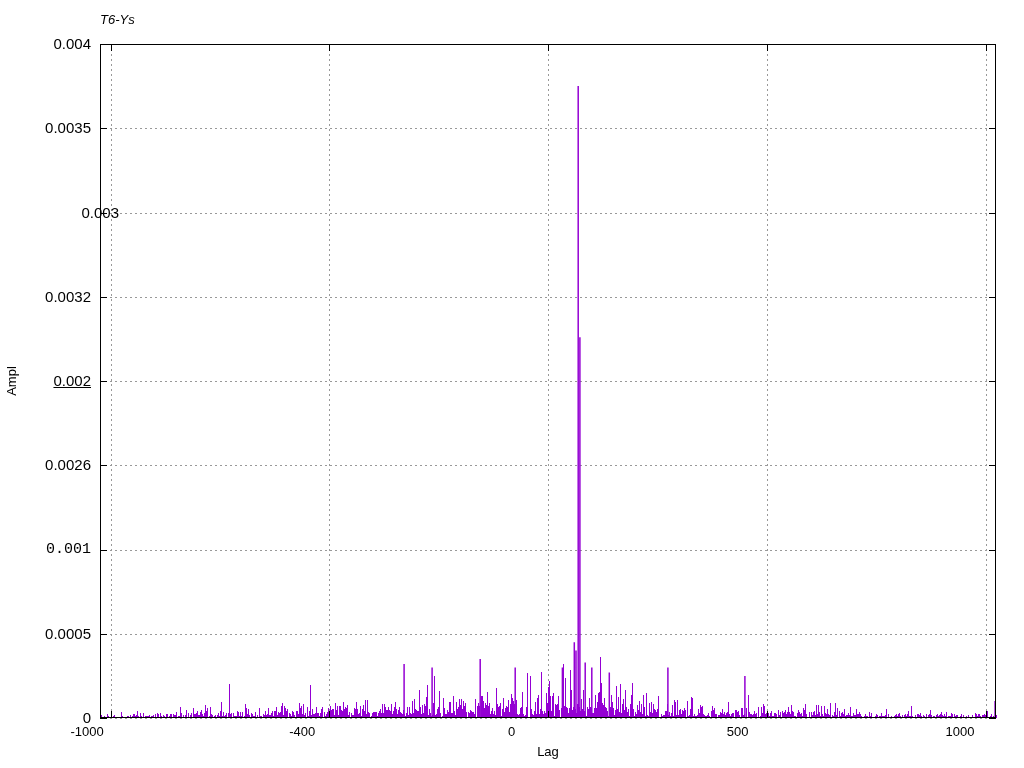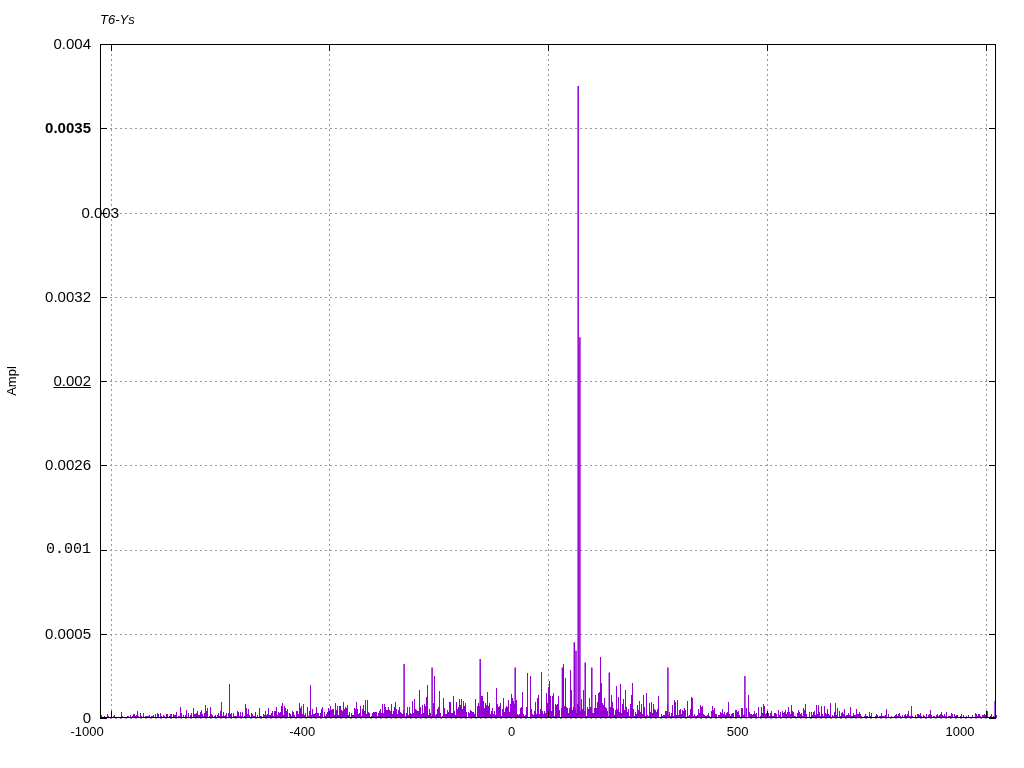--- a/index.html
+++ b/index.html
@@ -52,29 +52,30 @@
 <div class="chart">
   <svg id="plot-svg" width="1024" height="768">
       <path d="M111.5 44L111.5 718M329.5 44L329.5 718M548.5 44L548.5 718M767.5 44L767.5 718M986.5 44L986.5 718M100 718.5L996 718.5M100 634.5L996 634.5M100 550.5L996 550.5M100 465.5L996 465.5M100 381.5L996 381.5M100 297.5L996 297.5M100 213.5L996 213.5M100 128.5L996 128.5M100 44.5L996 44.5" stroke="#999999" stroke-width="1" stroke-dasharray="2,3" fill="none" shape-rendering="crispEdges"></path>
       <path d="M101.5 718L101.5 715.2M101.5 718L101.5 716.3M102.5 718L102.5 717.1M102.5 718L102.5 717.2M103.5 718L103.5 716.8M103.5 718L103.5 716.7M104.5 718L104.5 716.7M104.5 718L104.5 716.7M104.5 718L104.5 716.2M105.5 718L105.5 717.0M106.5 718L106.5 717.2M107.5 718L107.5 715.3M107.5 718L107.5 716.6M107.5 718L107.5 713.5M108.5 718L108.5 716.3M110.5 718L110.5 717.0M111.5 718L111.5 717.1M111.5 718L111.5 715.7M111.5 718L111.5 715.8M113.5 718L113.5 716.1M114.5 718L114.5 715.6M114.5 718L114.5 715.2M115.5 718L115.5 716.5M116.5 718L116.5 717.0M116.5 718L116.5 717.1M118.5 718L118.5 717.3M119.5 718L119.5 716.5M119.5 718L119.5 717.4M120.5 718L120.5 716.5M120.5 718L120.5 716.9M121.5 718L121.5 716.9M121.5 718L121.5 714.5M121.5 718L121.5 712.3M122.5 718L122.5 715.9M125.5 718L125.5 717.3M127.5 718L127.5 715.6M127.5 718L127.5 716.6M128.5 718L128.5 716.6M128.5 718L128.5 716.3M128.5 718L128.5 716.4M130.5 718L130.5 714.6M131.5 718L131.5 717.4M132.5 718L132.5 716.6M132.5 718L132.5 716.2M132.5 718L132.5 716.3M133.5 718L133.5 715.4M133.5 718L133.5 714.3M134.5 718L134.5 714.1M135.5 718L135.5 716.0M135.5 718L135.5 717.3M135.5 718L135.5 717.0M136.5 718L136.5 715.1M136.5 718L136.5 714.5M137.5 718L137.5 711.3M137.5 718L137.5 716.0M138.5 718L138.5 716.3M138.5 718L138.5 716.7M139.5 718L139.5 717.2M139.5 718L139.5 717.1M140.5 718L140.5 716.0M140.5 718L140.5 713.4M141.5 718L141.5 717.2M141.5 718L141.5 716.1M142.5 718L142.5 716.6M143.5 718L143.5 714.6M143.5 718L143.5 713.0M145.5 718L145.5 716.7M145.5 718L145.5 715.8M146.5 718L146.5 716.4M146.5 718L146.5 715.6M146.5 718L146.5 717.1M147.5 718L147.5 715.5M147.5 718L147.5 716.7M148.5 718L148.5 716.9M148.5 718L148.5 715.7M149.5 718L149.5 715.3M150.5 718L150.5 716.9M151.5 718L151.5 715.6M151.5 718L151.5 716.1M152.5 718L152.5 716.2M153.5 718L153.5 715.5M153.5 718L153.5 716.7M153.5 718L153.5 714.9M154.5 718L154.5 717.4M154.5 718L154.5 716.9M155.5 718L155.5 716.8M155.5 718L155.5 713.5M156.5 718L156.5 716.7M157.5 718L157.5 715.4M157.5 718L157.5 713.2M158.5 718L158.5 716.9M158.5 718L158.5 713.9M159.5 718L159.5 717.0M159.5 718L159.5 717.0M160.5 718L160.5 713.0M160.5 718L160.5 714.4M160.5 718L160.5 717.0M161.5 718L161.5 716.4M162.5 718L162.5 717.2M163.5 718L163.5 715.4M163.5 718L163.5 715.7M163.5 718L163.5 716.5M164.5 718L164.5 716.0M165.5 718L165.5 717.2M166.5 718L166.5 714.3M167.5 718L167.5 714.7M167.5 718L167.5 717.2M167.5 718L167.5 713.7M169.5 718L169.5 715.7M170.5 718L170.5 717.0M170.5 718L170.5 713.9M170.5 718L170.5 717.2M171.5 718L171.5 713.9M171.5 718L171.5 713.7M172.5 718L172.5 717.4M173.5 718L173.5 714.6M173.5 718L173.5 714.3M174.5 718L174.5 715.2M174.5 718L174.5 715.7M174.5 718L174.5 716.4M175.5 718L175.5 715.4M176.5 718L176.5 713.2M176.5 718L176.5 712.0M177.5 718L177.5 717.1M178.5 718L178.5 716.4M179.5 718L179.5 715.5M179.5 718L179.5 716.6M180.5 718L180.5 707.4M180.5 718L180.5 716.9M181.5 718L181.5 716.1M181.5 718L181.5 712.9M182.5 718L182.5 716.6M183.5 718L183.5 716.9M183.5 718L183.5 715.2M184.5 718L184.5 717.2M185.5 718L185.5 717.0M185.5 718L185.5 715.3M186.5 718L186.5 710.4M186.5 718L186.5 716.6M187.5 718L187.5 717.3M187.5 718L187.5 717.0M188.5 718L188.5 713.6M188.5 718L188.5 716.3M188.5 718L188.5 712.9M189.5 718L189.5 717.4M189.5 718L189.5 716.7M190.5 718L190.5 714.9M190.5 718L190.5 717.2M191.5 718L191.5 716.1M191.5 718L191.5 716.0M191.5 718L191.5 713.4M192.5 718L192.5 716.8M192.5 718L192.5 716.9M193.5 718L193.5 714.0M193.5 718L193.5 708.0M194.5 718L194.5 715.3M194.5 718L194.5 714.4M195.5 718L195.5 713.5M195.5 718L195.5 717.3M195.5 718L195.5 716.9M196.5 718L196.5 713.1M196.5 718L196.5 716.3M197.5 718L197.5 716.9M197.5 718L197.5 710.6M198.5 718L198.5 715.6M198.5 718L198.5 714.8M199.5 718L199.5 715.6M199.5 718L199.5 715.2M200.5 718L200.5 712.1M200.5 718L200.5 716.7M201.5 718L201.5 716.8M201.5 718L201.5 710.4M202.5 718L202.5 717.3M202.5 718L202.5 714.4M202.5 718L202.5 715.2M203.5 718L203.5 716.6M203.5 718L203.5 716.2M204.5 718L204.5 713.3M205.5 718L205.5 712.1M205.5 718L205.5 704.9M206.5 718L206.5 715.5M206.5 718L206.5 710.8M207.5 718L207.5 716.5M207.5 718L207.5 707.9M208.5 718L208.5 716.9M209.5 718L209.5 716.2M209.5 718L209.5 715.8M210.5 718L210.5 716.5M210.5 718L210.5 707.4M211.5 718L211.5 716.5M211.5 718L211.5 713.7M212.5 718L212.5 714.6M212.5 718L212.5 717.1M212.5 718L212.5 716.7M214.5 718L214.5 715.7M215.5 718L215.5 715.3M215.5 718L215.5 716.4M216.5 718L216.5 717.0M216.5 718L216.5 717.1M216.5 718L216.5 717.1M217.5 718L217.5 715.2M218.5 718L218.5 713.1M218.5 718L218.5 715.0M219.5 718L219.5 716.0M219.5 718L219.5 716.3M220.5 718L220.5 715.3M220.5 718L220.5 711.4M221.5 718L221.5 716.9M221.5 718L221.5 701.6M222.5 718L222.5 716.3M222.5 718L222.5 716.1M223.5 718L223.5 715.9M223.5 718L223.5 712.3M224.5 718L224.5 716.2M224.5 718L224.5 717.2M225.5 718L225.5 715.4M225.5 718L225.5 716.0M226.5 718L226.5 712.8M226.5 718L226.5 717.3M226.5 718L226.5 715.1M227.5 718L227.5 716.7M228.5 718L228.5 715.7M228.5 718L228.5 713.1M229.5 718L229.5 717.1M229.5 718L229.5 684.0M230.5 718L230.5 714.3M230.5 718L230.5 714.9M231.5 718L231.5 713.3M231.5 718L231.5 716.4M233.5 718L233.5 716.0M233.5 718L233.5 717.2M233.5 718L233.5 713.0M234.5 718L234.5 716.2M235.5 718L235.5 716.2M236.5 718L236.5 716.0M236.5 718L236.5 716.6M237.5 718L237.5 712.1M237.5 718L237.5 710.8M237.5 718L237.5 713.4M238.5 718L238.5 711.6M238.5 718L238.5 715.9M239.5 718L239.5 716.5M239.5 718L239.5 715.6M240.5 718L240.5 717.3M240.5 718L240.5 712.2M241.5 718L241.5 716.3M241.5 718L241.5 716.3M242.5 718L242.5 712.3M242.5 718L242.5 716.9M243.5 718L243.5 716.7M244.5 718L244.5 716.8M244.5 718L244.5 716.3M245.5 718L245.5 703.6M245.5 718L245.5 716.4M246.5 718L246.5 707.5M247.5 718L247.5 713.8M247.5 718L247.5 714.3M247.5 718L247.5 716.3M248.5 718L248.5 717.0M248.5 718L248.5 709.1M249.5 718L249.5 714.7M250.5 718L250.5 717.3M251.5 718L251.5 714.1M251.5 718L251.5 712.7M251.5 718L251.5 715.2M252.5 718L252.5 717.1M252.5 718L252.5 713.5M253.5 718L253.5 715.8M253.5 718L253.5 715.9M254.5 718L254.5 715.8M254.5 718L254.5 716.5M254.5 718L254.5 717.4M255.5 718L255.5 715.3M255.5 718L255.5 711.5M256.5 718L256.5 716.6M257.5 718L257.5 714.9M258.5 718L258.5 716.5M258.5 718L258.5 717.1M259.5 718L259.5 708.3M259.5 718L259.5 708.8M260.5 718L260.5 716.7M260.5 718L260.5 716.1M261.5 718L261.5 715.8M261.5 718L261.5 717.1M261.5 718L261.5 717.3M262.5 718L262.5 716.5M262.5 718L262.5 716.7M263.5 718L263.5 713.8M263.5 718L263.5 717.0M264.5 718L264.5 714.9M264.5 718L264.5 716.5M265.5 718L265.5 714.7M265.5 718L265.5 715.9M265.5 718L265.5 711.0M266.5 718L266.5 715.2M267.5 718L267.5 714.1M268.5 718L268.5 709.5M268.5 718L268.5 707.5M268.5 718L268.5 716.4M269.5 718L269.5 715.0M270.5 718L270.5 716.6M270.5 718L270.5 714.5M271.5 718L271.5 712.7M271.5 718L271.5 714.2M272.5 718L272.5 711.2M272.5 718L272.5 716.5M272.5 718L272.5 716.5M273.5 718L273.5 715.9M274.5 718L274.5 713.6M274.5 718L274.5 711.1M275.5 718L275.5 711.3M275.5 718L275.5 714.2M276.5 718L276.5 706.5M277.5 718L277.5 714.6M277.5 718L277.5 716.2M278.5 718L278.5 713.0M278.5 718L278.5 712.1M279.5 718L279.5 716.7M279.5 718L279.5 716.8M279.5 718L279.5 712.6M280.5 718L280.5 712.3M280.5 718L280.5 716.0M281.5 718L281.5 706.1M281.5 718L281.5 714.2M282.5 718L282.5 707.8M282.5 718L282.5 702.7M283.5 718L283.5 714.7M284.5 718L284.5 715.7M284.5 718L284.5 706.2M285.5 718L285.5 710.4M285.5 718L285.5 708.2M286.5 718L286.5 711.3M286.5 718L286.5 712.9M287.5 718L287.5 708.9M287.5 718L287.5 713.9M288.5 718L288.5 717.1M289.5 718L289.5 713.3M289.5 718L289.5 717.0M290.5 718L290.5 714.4M291.5 718L291.5 716.1M291.5 718L291.5 717.2M292.5 718L292.5 710.9M293.5 718L293.5 716.8M293.5 718L293.5 711.8M294.5 718L294.5 714.7M295.5 718L295.5 717.2M295.5 718L295.5 717.1M296.5 718L296.5 711.4M296.5 718L296.5 714.2M296.5 718L296.5 717.4M297.5 718L297.5 710.7M298.5 718L298.5 713.6M298.5 718L298.5 716.1M299.5 718L299.5 716.0M299.5 718L299.5 703.4M300.5 718L300.5 707.7M300.5 718L300.5 713.5M300.5 718L300.5 716.4M301.5 718L301.5 706.1M301.5 718L301.5 708.1M302.5 718L302.5 717.2M302.5 718L302.5 714.2M303.5 718L303.5 703.8M303.5 718L303.5 715.6M304.5 718L304.5 715.4M305.5 718L305.5 713.2M305.5 718L305.5 716.0M307.5 718L307.5 714.6M307.5 718L307.5 717.1M307.5 718L307.5 707.2M308.5 718L308.5 716.5M308.5 718L308.5 716.4M309.5 718L309.5 710.6M309.5 718L309.5 712.1M310.5 718L310.5 714.3M310.5 718L310.5 685.2M310.5 718L310.5 711.3M311.5 718L311.5 715.0M312.5 718L312.5 709.4M313.5 718L313.5 713.8M314.5 718L314.5 716.7M314.5 718L314.5 714.2M314.5 718L314.5 716.7M315.5 718L315.5 713.1M316.5 718L316.5 706.8M317.5 718L317.5 714.2M317.5 718L317.5 713.1M317.5 718L317.5 713.1M318.5 718L318.5 713.4M319.5 718L319.5 716.2M319.5 718L319.5 715.5M320.5 718L320.5 712.7M320.5 718L320.5 716.6M321.5 718L321.5 717.3M321.5 718L321.5 711.4M321.5 718L321.5 709.2M322.5 718L322.5 707.0M322.5 718L322.5 712.8M323.5 718L323.5 717.3M324.5 718L324.5 715.6M324.5 718L324.5 715.2M324.5 718L324.5 712.2M325.5 718L325.5 716.1M325.5 718L325.5 715.7M326.5 718L326.5 715.6M326.5 718L326.5 713.8M327.5 718L327.5 715.7M327.5 718L327.5 711.8M328.5 718L328.5 707.5M328.5 718L328.5 713.2M329.5 718L329.5 716.3M329.5 718L329.5 714.5M330.5 718L330.5 713.6M330.5 718L330.5 705.5M331.5 718L331.5 710.1M331.5 718L331.5 715.5M331.5 718L331.5 715.2M332.5 718L332.5 709.2M332.5 718L332.5 717.3M333.5 718L333.5 708.8M333.5 718L333.5 716.9M334.5 718L334.5 717.1M334.5 718L334.5 714.9M335.5 718L335.5 714.1M335.5 718L335.5 717.1M335.5 718L335.5 702.9M336.5 718L336.5 715.0M336.5 718L336.5 710.1M337.5 718L337.5 706.0M338.5 718L338.5 714.6M338.5 718L338.5 714.5M339.5 718L339.5 705.6M339.5 718L339.5 709.7M340.5 718L340.5 706.0M340.5 718L340.5 716.5M341.5 718L341.5 709.5M342.5 718L342.5 716.4M342.5 718L342.5 710.8M343.5 718L343.5 701.7M343.5 718L343.5 715.4M344.5 718L344.5 708.9M345.5 718L345.5 707.1M345.5 718L345.5 716.3M345.5 718L345.5 716.8M346.5 718L346.5 715.4M346.5 718L346.5 708.2M347.5 718L347.5 704.7M347.5 718L347.5 717.1M348.5 718L348.5 717.4M348.5 718L348.5 715.2M349.5 718L349.5 712.1M349.5 718L349.5 716.8M349.5 718L349.5 716.5M350.5 718L350.5 716.5M351.5 718L351.5 712.8M351.5 718L351.5 716.1M352.5 718L352.5 714.5M352.5 718L352.5 717.3M353.5 718L353.5 716.0M353.5 718L353.5 715.3M354.5 718L354.5 716.5M354.5 718L354.5 708.3M355.5 718L355.5 709.0M355.5 718L355.5 716.9M356.5 718L356.5 716.4M356.5 718L356.5 702.1M357.5 718L357.5 714.6M357.5 718L357.5 709.1M358.5 718L358.5 716.3M358.5 718L358.5 714.1M359.5 718L359.5 715.2M359.5 718L359.5 714.7M359.5 718L359.5 712.7M360.5 718L360.5 705.8M361.5 718L361.5 716.3M362.5 718L362.5 714.5M362.5 718L362.5 709.4M363.5 718L363.5 705.3M363.5 718L363.5 704.9M364.5 718L364.5 714.5M364.5 718L364.5 710.6M365.5 718L365.5 700.0M366.5 718L366.5 717.4M366.5 718L366.5 713.6M366.5 718L366.5 714.0M367.5 718L367.5 699.8M367.5 718L367.5 701.9M368.5 718L368.5 712.1M368.5 718L368.5 717.1M369.5 718L369.5 712.6M370.5 718L370.5 717.0M370.5 718L370.5 716.9M371.5 718L371.5 716.0M371.5 718L371.5 715.7M372.5 718L372.5 714.5M372.5 718L372.5 713.2M373.5 718L373.5 716.9M373.5 718L373.5 712.1M373.5 718L373.5 716.1M374.5 718L374.5 712.1M374.5 718L374.5 714.2M375.5 718L375.5 712.3M375.5 718L375.5 716.9M376.5 718L376.5 711.6M376.5 718L376.5 716.8M377.5 718L377.5 716.2M378.5 718L378.5 712.5M379.5 718L379.5 711.0M380.5 718L380.5 708.6M380.5 718L380.5 716.3M380.5 718L380.5 715.1M381.5 718L381.5 712.8M381.5 718L381.5 715.7M382.5 718L382.5 704.1M382.5 718L382.5 717.3M383.5 718L383.5 712.5M384.5 718L384.5 715.2M384.5 718L384.5 710.7M384.5 718L384.5 703.5M385.5 718L385.5 715.4M385.5 718L385.5 706.8M386.5 718L386.5 713.1M386.5 718L386.5 710.1M387.5 718L387.5 710.9M387.5 718L387.5 717.1M387.5 718L387.5 709.5M388.5 718L388.5 709.7M388.5 718L388.5 707.2M389.5 718L389.5 710.0M389.5 718L389.5 715.7M390.5 718L390.5 712.7M390.5 718L390.5 711.1M391.5 718L391.5 704.9M391.5 718L391.5 707.5M391.5 718L391.5 704.3M392.5 718L392.5 714.4M392.5 718L392.5 714.2M393.5 718L393.5 711.3M393.5 718L393.5 716.0M394.5 718L394.5 707.0M394.5 718L394.5 712.0M394.5 718L394.5 716.6M395.5 718L395.5 711.4M395.5 718L395.5 702.3M396.5 718L396.5 708.8M396.5 718L396.5 715.8M397.5 718L397.5 714.3M397.5 718L397.5 713.8M398.5 718L398.5 710.2M398.5 718L398.5 714.5M398.5 718L398.5 713.8M399.5 718L399.5 707.4M399.5 718L399.5 714.2M400.5 718L400.5 711.5M401.5 718L401.5 716.6M401.5 718L401.5 712.8M401.5 718L401.5 717.0M402.5 718L402.5 714.3M403.5 718L403.5 710.6M403.5 718L403.5 709.6M404.5 718L404.5 713.6M405.5 718L405.5 717.0M405.5 718L405.5 716.1M405.5 718L405.5 716.4M406.5 718L406.5 716.7M406.5 718L406.5 712.9M407.5 718L407.5 706.6M408.5 718L408.5 714.8M408.5 718L408.5 715.4M409.5 718L409.5 707.0M410.5 718L410.5 713.7M410.5 718L410.5 712.9M411.5 718L411.5 713.5M411.5 718L411.5 716.8M412.5 718L412.5 713.7M412.5 718L412.5 700.7M412.5 718L412.5 716.6M413.5 718L413.5 712.9M413.5 718L413.5 716.5M414.5 718L414.5 717.2M414.5 718L414.5 699.4M415.5 718L415.5 714.1M415.5 718L415.5 716.2M415.5 718L415.5 708.9M416.5 718L416.5 716.7M416.5 718L416.5 709.6M417.5 718L417.5 710.8M417.5 718L417.5 714.3M418.5 718L418.5 711.2M418.5 718L418.5 712.5M419.5 718L419.5 708.0M419.5 718L419.5 714.1M419.5 718L419.5 689.8M420.5 718L420.5 707.0M420.5 718L420.5 716.1M421.5 718L421.5 716.9M421.5 718L421.5 714.0M422.5 718L422.5 704.8M422.5 718L422.5 707.7M422.5 718L422.5 712.3M423.5 718L423.5 713.3M423.5 718L423.5 713.5M424.5 718L424.5 703.5M424.5 718L424.5 717.1M425.5 718L425.5 705.9M425.5 718L425.5 717.2M426.5 718L426.5 697.6M426.5 718L426.5 708.4M426.5 718L426.5 697.1M427.5 718L427.5 684.6M427.5 718L427.5 705.8M428.5 718L428.5 716.9M428.5 718L428.5 714.9M429.5 718L429.5 709.4M429.5 718L429.5 715.9M429.5 718L429.5 708.8M430.5 718L430.5 713.1M430.5 718L430.5 716.0M431.5 718L431.5 715.5M431.5 718L431.5 715.9M432.5 718L432.5 714.8M433.5 718L433.5 710.5M433.5 718L433.5 703.2M433.5 718L433.5 712.1M434.5 718L434.5 676.1M434.5 718L434.5 709.5M435.5 718L435.5 714.7M435.5 718L435.5 715.0M436.5 718L436.5 715.5M436.5 718L436.5 714.4M436.5 718L436.5 714.2M437.5 718L437.5 715.8M437.5 718L437.5 709.1M438.5 718L438.5 707.3M439.5 718L439.5 691.4M440.5 718L440.5 713.0M441.5 718L441.5 716.6M441.5 718L441.5 716.9M442.5 718L442.5 716.3M443.5 718L443.5 704.0M443.5 718L443.5 698.2M443.5 718L443.5 714.9M444.5 718L444.5 716.8M444.5 718L444.5 708.0M445.5 718L445.5 716.8M445.5 718L445.5 713.6M446.5 718L446.5 714.1M447.5 718L447.5 713.5M447.5 718L447.5 710.3M448.5 718L448.5 712.9M448.5 718L448.5 711.8M449.5 718L449.5 716.9M449.5 718L449.5 701.7M450.5 718L450.5 715.7M450.5 718L450.5 701.8M450.5 718L450.5 715.1M451.5 718L451.5 714.5M451.5 718L451.5 713.0M452.5 718L452.5 713.4M452.5 718L452.5 716.0M453.5 718L453.5 714.1M453.5 718L453.5 695.7M454.5 718L454.5 710.8M454.5 718L454.5 715.6M454.5 718L454.5 715.7M455.5 718L455.5 714.8M455.5 718L455.5 715.6M456.5 718L456.5 701.9M456.5 718L456.5 712.2M457.5 718L457.5 709.3M457.5 718L457.5 714.1M457.5 718L457.5 714.6M458.5 718L458.5 706.8M458.5 718L458.5 713.7M459.5 718L459.5 698.8M459.5 718L459.5 714.5M460.5 718L460.5 704.8M460.5 718L460.5 716.9M461.5 718L461.5 698.6M461.5 718L461.5 713.6M461.5 718L461.5 716.9M462.5 718L462.5 715.2M462.5 718L462.5 708.9M463.5 718L463.5 700.5M463.5 718L463.5 715.0M464.5 718L464.5 705.6M464.5 718L464.5 709.6M464.5 718L464.5 711.0M465.5 718L465.5 716.2M465.5 718L465.5 703.2M466.5 718L466.5 711.7M466.5 718L466.5 716.4M468.5 718L468.5 712.3M468.5 718L468.5 717.0M468.5 718L468.5 712.6M469.5 718L469.5 712.5M469.5 718L469.5 713.5M470.5 718L470.5 712.9M470.5 718L470.5 709.9M471.5 718L471.5 714.0M471.5 718L471.5 711.0M471.5 718L471.5 712.5M472.5 718L472.5 715.0M472.5 718L472.5 712.0M473.5 718L473.5 711.9M473.5 718L473.5 711.5M474.5 718L474.5 714.2M474.5 718L474.5 715.4M475.5 718L475.5 715.0M475.5 718L475.5 698.5M475.5 718L475.5 713.4M476.5 718L476.5 716.9M476.5 718L476.5 717.0M477.5 718L477.5 712.1M477.5 718L477.5 705.6M478.5 718L478.5 715.5M478.5 718L478.5 702.8M478.5 718L478.5 709.7M479.5 718L479.5 706.0M479.5 718L479.5 715.5M480.5 718L480.5 716.5M481.5 718L481.5 695.8M481.5 718L481.5 705.1M482.5 718L482.5 716.0M482.5 718L482.5 696.1M482.5 718L482.5 712.7M483.5 718L483.5 713.4M483.5 718L483.5 701.3M484.5 718L484.5 714.4M484.5 718L484.5 707.9M485.5 718L485.5 713.0M485.5 718L485.5 702.6M485.5 718L485.5 715.3M486.5 718L486.5 715.7M486.5 718L486.5 705.4M487.5 718L487.5 692.2M488.5 718L488.5 714.9M488.5 718L488.5 705.5M489.5 718L489.5 711.5M489.5 718L489.5 714.3M489.5 718L489.5 703.3M490.5 718L490.5 713.7M491.5 718L491.5 710.9M491.5 718L491.5 716.5M492.5 718L492.5 717.2M492.5 718L492.5 708.4M492.5 718L492.5 716.9M493.5 718L493.5 715.9M493.5 718L493.5 714.1M494.5 718L494.5 711.2M494.5 718L494.5 717.0M495.5 718L495.5 714.9M496.5 718L496.5 701.6M496.5 718L496.5 716.8M496.5 718L496.5 688.4M497.5 718L497.5 703.8M497.5 718L497.5 714.5M498.5 718L498.5 713.0M498.5 718L498.5 706.5M499.5 718L499.5 706.1M499.5 718L499.5 715.4M499.5 718L499.5 714.6M500.5 718L500.5 702.6M500.5 718L500.5 716.5M501.5 718L501.5 716.3M502.5 718L502.5 714.5M502.5 718L502.5 708.9M503.5 718L503.5 697.5M504.5 718L504.5 712.0M504.5 718L504.5 715.9M505.5 718L505.5 712.1M505.5 718L505.5 708.4M506.5 718L506.5 717.2M506.5 718L506.5 715.5M506.5 718L506.5 705.5M507.5 718L507.5 706.6M507.5 718L507.5 711.3M508.5 718L508.5 699.8M508.5 718L508.5 708.4M509.5 718L509.5 711.9M509.5 718L509.5 715.5M510.5 718L510.5 708.7M510.5 718L510.5 704.4M511.5 718L511.5 693.7M511.5 718L511.5 715.8M512.5 718L512.5 708.3M512.5 718L512.5 697.8M513.5 718L513.5 706.7M513.5 718L513.5 716.1M513.5 718L513.5 700.5M514.5 718L514.5 716.8M514.5 718L514.5 703.9M515.5 718L515.5 714.3M516.5 718L516.5 700.1M516.5 718L516.5 716.3M517.5 718L517.5 714.1M517.5 718L517.5 713.8M517.5 718L517.5 717.3M518.5 718L518.5 714.8M518.5 718L518.5 717.4M519.5 718L519.5 716.5M519.5 718L519.5 714.4M520.5 718L520.5 707.8M520.5 718L520.5 708.7M521.5 718L521.5 706.8M521.5 718L521.5 710.5M522.5 718L522.5 691.7M523.5 718L523.5 713.9M524.5 718L524.5 716.2M524.5 718L524.5 715.8M525.5 718L525.5 715.2M525.5 718L525.5 716.5M526.5 718L526.5 712.5M526.5 718L526.5 706.8M527.5 718L527.5 673.1M527.5 718L527.5 716.3M528.5 718L528.5 716.7M528.5 718L528.5 716.6M529.5 718L529.5 717.4M530.5 718L530.5 676.0M531.5 718L531.5 713.2M531.5 718L531.5 709.0M531.5 718L531.5 714.1M532.5 718L532.5 716.9M532.5 718L532.5 713.9M533.5 718L533.5 714.6M533.5 718L533.5 717.2M534.5 718L534.5 714.7M534.5 718L534.5 710.8M534.5 718L534.5 712.2M535.5 718L535.5 702.1M535.5 718L535.5 708.1M536.5 718L536.5 716.6M536.5 718L536.5 713.5M537.5 718L537.5 697.7M537.5 718L537.5 717.4M538.5 718L538.5 711.9M538.5 718L538.5 714.7M538.5 718L538.5 695.4M539.5 718L539.5 713.8M539.5 718L539.5 714.6M540.5 718L540.5 709.3M540.5 718L540.5 714.6M541.5 718L541.5 672.2M541.5 718L541.5 712.4M541.5 718L541.5 701.4M542.5 718L542.5 711.2M542.5 718L542.5 711.7M543.5 718L543.5 714.3M543.5 718L543.5 714.9M544.5 718L544.5 710.8M544.5 718L544.5 712.9M545.5 718L545.5 713.0M545.5 718L545.5 714.7M545.5 718L545.5 717.4M546.5 718L546.5 715.8M546.5 718L546.5 693.1M547.5 718L547.5 712.6M547.5 718L547.5 703.2M548.5 718L548.5 716.8M548.5 718L548.5 714.3M548.5 718L548.5 686.5M549.5 718L549.5 715.6M549.5 718L549.5 681.1M550.5 718L550.5 696.4M550.5 718L550.5 706.5M551.5 718L551.5 710.7M552.5 718L552.5 713.7M552.5 718L552.5 712.9M552.5 718L552.5 695.5M553.5 718L553.5 710.7M553.5 718L553.5 693.4M554.5 718L554.5 715.9M554.5 718L554.5 716.4M555.5 718L555.5 715.7M555.5 718L555.5 703.8M555.5 718L555.5 712.7M556.5 718L556.5 705.1M557.5 718L557.5 715.8M557.5 718L557.5 704.2M558.5 718L558.5 695.5M558.5 718L558.5 712.9M559.5 718L559.5 709.8M559.5 718L559.5 716.9M560.5 718L560.5 717.3M560.5 718L560.5 716.8M561.5 718L561.5 707.7M561.5 718L561.5 715.0M562.5 718L562.5 690.8M562.5 718L562.5 702.7M563.5 718L563.5 711.0M563.5 718L563.5 663.7M564.5 718L564.5 705.5M564.5 718L564.5 712.7M565.5 718L565.5 677.8M565.5 718L565.5 690.5M566.5 718L566.5 710.8M566.5 718L566.5 707.4M566.5 718L566.5 714.5M567.5 718L567.5 710.5M567.5 718L567.5 707.7M568.5 718L568.5 713.0M569.5 718L569.5 714.4M569.5 718L569.5 715.9M569.5 718L569.5 707.8M570.5 718L570.5 715.6M570.5 718L570.5 669.7M571.5 718L571.5 690.1M571.5 718L571.5 714.7M572.5 718L572.5 709.8M572.5 718L572.5 715.1M573.5 718L573.5 714.0M573.5 718L573.5 715.9M573.5 718L573.5 707.1M574.5 718L574.5 706.6M575.5 718L575.5 716.4M575.5 718L575.5 709.4M576.5 718L576.5 713.4M576.5 718L576.5 717.0M577.5 718L577.5 704.8M577.5 718L577.5 704.4M578.5 718L578.5 703.7M579.5 718L579.5 715.5M579.5 718L579.5 706.7M580.5 718L580.5 710.9M580.5 718L580.5 712.5M581.5 718L581.5 698.5M581.5 718L581.5 712.8M582.5 718L582.5 709.3M582.5 718L582.5 717.4M583.5 718L583.5 703.0M583.5 718L583.5 717.0M583.5 718L583.5 690.3M584.5 718L584.5 711.2M584.5 718L584.5 713.1M585.5 718L585.5 715.6M586.5 718L586.5 715.5M586.5 718L586.5 716.9M587.5 718L587.5 716.6M587.5 718L587.5 714.1M587.5 718L587.5 706.8M588.5 718L588.5 709.1M589.5 718L589.5 697.5M589.5 718L589.5 712.5M590.5 718L590.5 706.6M590.5 718L590.5 708.3M590.5 718L590.5 716.6M591.5 718L591.5 710.0M591.5 718L591.5 708.2M592.5 718L592.5 712.5M593.5 718L593.5 712.8M593.5 718L593.5 715.7M594.5 718L594.5 712.8M594.5 718L594.5 711.7M594.5 718L594.5 708.4M595.5 718L595.5 714.8M595.5 718L595.5 694.8M596.5 718L596.5 713.1M596.5 718L596.5 708.3M597.5 718L597.5 708.2M597.5 718L597.5 701.5M597.5 718L597.5 705.1M598.5 718L598.5 707.9M598.5 718L598.5 693.3M599.5 718L599.5 692.0M599.5 718L599.5 710.2M600.5 718L600.5 657.3M600.5 718L600.5 710.5M601.5 718L601.5 698.4M601.5 718L601.5 683.3M601.5 718L601.5 711.7M602.5 718L602.5 703.3M602.5 718L602.5 715.8M603.5 718L603.5 713.8M603.5 718L603.5 705.1M604.5 718L604.5 697.9M604.5 718L604.5 715.2M605.5 718L605.5 717.2M605.5 718L605.5 707.2M606.5 718L606.5 707.7M606.5 718L606.5 709.0M607.5 718L607.5 710.5M607.5 718L607.5 715.6M608.5 718L608.5 717.4M608.5 718L608.5 715.8M609.5 718L609.5 708.1M610.5 718L610.5 707.3M610.5 718L610.5 709.9M611.5 718L611.5 695.0M611.5 718L611.5 717.0M611.5 718L611.5 715.1M612.5 718L612.5 713.9M612.5 718L612.5 701.7M613.5 718L613.5 715.7M613.5 718L613.5 708.2M614.5 718L614.5 715.2M614.5 718L614.5 714.8M615.5 718L615.5 709.6M615.5 718L615.5 716.7M615.5 718L615.5 713.6M616.5 718L616.5 716.3M616.5 718L616.5 686.4M617.5 718L617.5 717.3M617.5 718L617.5 709.3M618.5 718L618.5 713.2M618.5 718L618.5 712.5M618.5 718L618.5 697.0M619.5 718L619.5 712.2M619.5 718L619.5 714.8M620.5 718L620.5 704.8M620.5 718L620.5 683.5M621.5 718L621.5 713.2M621.5 718L621.5 716.2M622.5 718L622.5 711.4M622.5 718L622.5 708.7M622.5 718L622.5 703.9M623.5 718L623.5 699.0M623.5 718L623.5 711.7M624.5 718L624.5 709.7M624.5 718L624.5 709.6M625.5 718L625.5 690.4M625.5 718L625.5 709.2M625.5 718L625.5 710.1M626.5 718L626.5 716.2M626.5 718L626.5 706.9M627.5 718L627.5 714.7M627.5 718L627.5 711.6M628.5 718L628.5 708.9M628.5 718L628.5 708.9M629.5 718L629.5 716.2M629.5 718L629.5 716.3M630.5 718L630.5 712.9M630.5 718L630.5 704.4M631.5 718L631.5 694.8M631.5 718L631.5 715.5M632.5 718L632.5 714.5M632.5 718L632.5 694.3M632.5 718L632.5 683.1M633.5 718L633.5 709.4M633.5 718L633.5 710.9M634.5 718L634.5 715.7M634.5 718L634.5 715.8M635.5 718L635.5 711.8M635.5 718L635.5 713.8M636.5 718L636.5 713.9M636.5 718L636.5 715.9M636.5 718L636.5 713.8M637.5 718L637.5 716.1M637.5 718L637.5 704.5M638.5 718L638.5 709.6M639.5 718L639.5 716.3M639.5 718L639.5 700.5M639.5 718L639.5 715.1M640.5 718L640.5 714.5M640.5 718L640.5 712.4M641.5 718L641.5 704.3M641.5 718L641.5 706.5M642.5 718L642.5 715.3M642.5 718L642.5 713.9M643.5 718L643.5 712.6M643.5 718L643.5 713.7M643.5 718L643.5 695.0M644.5 718L644.5 707.4M645.5 718L645.5 717.3M645.5 718L645.5 716.2M646.5 718L646.5 712.6M646.5 718L646.5 692.5M647.5 718L647.5 715.9M647.5 718L647.5 715.4M648.5 718L648.5 716.2M648.5 718L648.5 716.4M649.5 718L649.5 702.8M649.5 718L649.5 712.6M650.5 718L650.5 714.9M650.5 718L650.5 714.5M650.5 718L650.5 712.4M651.5 718L651.5 701.9M651.5 718L651.5 717.1M652.5 718L652.5 716.6M652.5 718L652.5 713.1M653.5 718L653.5 717.2M653.5 718L653.5 703.6M654.5 718L654.5 708.8M654.5 718L654.5 710.7M655.5 718L655.5 710.4M656.5 718L656.5 712.1M657.5 718L657.5 714.5M657.5 718L657.5 708.6M658.5 718L658.5 696.4M658.5 718L658.5 709.9M659.5 718L659.5 717.0M661.5 718L661.5 714.9M661.5 718L661.5 713.5M662.5 718L662.5 715.6M663.5 718L663.5 716.8M663.5 718L663.5 715.1M664.5 718L664.5 716.2M664.5 718L664.5 715.4M665.5 718L665.5 711.3M666.5 718L666.5 713.9M666.5 718L666.5 710.7M667.5 718L667.5 703.5M667.5 718L667.5 714.3M667.5 718L667.5 714.0M668.5 718L668.5 715.4M669.5 718L669.5 711.5M669.5 718L669.5 711.5M670.5 718L670.5 716.1M670.5 718L670.5 716.4M671.5 718L671.5 712.9M671.5 718L671.5 715.9M671.5 718L671.5 713.7M672.5 718L672.5 714.9M672.5 718L672.5 705.1M673.5 718L673.5 716.4M673.5 718L673.5 715.5M674.5 718L674.5 700.2M674.5 718L674.5 716.3M674.5 718L674.5 715.5M675.5 718L675.5 709.6M675.5 718L675.5 702.2M676.5 718L676.5 715.6M676.5 718L676.5 714.9M677.5 718L677.5 709.1M677.5 718L677.5 699.9M678.5 718L678.5 717.2M678.5 718L678.5 715.1M679.5 718L679.5 712.0M679.5 718L679.5 709.6M680.5 718L680.5 708.9M681.5 718L681.5 714.0M681.5 718L681.5 715.0M682.5 718L682.5 714.3M682.5 718L682.5 709.8M683.5 718L683.5 717.1M683.5 718L683.5 710.8M684.5 718L684.5 707.5M684.5 718L684.5 712.3M685.5 718L685.5 710.4M685.5 718L685.5 712.8M685.5 718L685.5 714.4M687.5 718L687.5 715.9M687.5 718L687.5 700.8M688.5 718L688.5 715.9M688.5 718L688.5 715.7M689.5 718L689.5 715.4M689.5 718L689.5 715.9M690.5 718L690.5 709.3M690.5 718L690.5 709.4M691.5 718L691.5 715.6M691.5 718L691.5 697.2M692.5 718L692.5 716.0M692.5 718L692.5 698.4M693.5 718L693.5 715.7M693.5 718L693.5 716.4M694.5 718L694.5 713.7M694.5 718L694.5 717.3M695.5 718L695.5 715.6M695.5 718L695.5 717.2M696.5 718L696.5 715.5M696.5 718L696.5 717.3M697.5 718L697.5 714.6M698.5 718L698.5 716.7M698.5 718L698.5 709.1M699.5 718L699.5 713.3M699.5 718L699.5 713.1M700.5 718L700.5 717.1M700.5 718L700.5 705.0M701.5 718L701.5 715.4M701.5 718L701.5 706.8M702.5 718L702.5 706.2M703.5 718L703.5 714.1M704.5 718L704.5 715.4M705.5 718L705.5 717.2M705.5 718L705.5 715.5M706.5 718L706.5 716.7M706.5 718L706.5 715.9M706.5 718L706.5 716.5M707.5 718L707.5 714.8M708.5 718L708.5 714.6M708.5 718L708.5 712.5M709.5 718L709.5 716.8M709.5 718L709.5 715.8M710.5 718L710.5 716.9M710.5 718L710.5 716.6M711.5 718L711.5 714.7M711.5 718L711.5 710.5M712.5 718L712.5 706.3M713.5 718L713.5 710.1M713.5 718L713.5 715.2M713.5 718L713.5 716.2M714.5 718L714.5 708.0M714.5 718L714.5 708.6M715.5 718L715.5 714.1M715.5 718L715.5 716.7M716.5 718L716.5 715.1M716.5 718L716.5 713.5M716.5 718L716.5 715.1M717.5 718L717.5 717.2M717.5 718L717.5 717.1M718.5 718L718.5 716.2M718.5 718L718.5 715.3M719.5 718L719.5 715.1M720.5 718L720.5 717.1M720.5 718L720.5 711.7M720.5 718L720.5 716.6M721.5 718L721.5 716.9M721.5 718L721.5 712.5M722.5 718L722.5 708.9M722.5 718L722.5 716.2M723.5 718L723.5 717.1M723.5 718L723.5 714.2M723.5 718L723.5 716.1M724.5 718L724.5 711.9M724.5 718L724.5 717.3M725.5 718L725.5 715.4M725.5 718L725.5 715.7M726.5 718L726.5 713.1M726.5 718L726.5 715.8M727.5 718L727.5 712.4M727.5 718L727.5 717.2M728.5 718L728.5 702.3M728.5 718L728.5 712.7M729.5 718L729.5 716.5M729.5 718L729.5 713.8M730.5 718L730.5 717.4M730.5 718L730.5 716.1M730.5 718L730.5 715.5M731.5 718L731.5 714.0M731.5 718L731.5 717.0M732.5 718L732.5 712.9M732.5 718L732.5 716.8M733.5 718L733.5 716.7M733.5 718L733.5 712.9M735.5 718L735.5 709.5M735.5 718L735.5 713.8M736.5 718L736.5 710.2M736.5 718L736.5 717.2M737.5 718L737.5 716.5M737.5 718L737.5 712.3M738.5 718L738.5 716.9M738.5 718L738.5 711.1M739.5 718L739.5 716.9M739.5 718L739.5 715.4M740.5 718L740.5 716.9M741.5 718L741.5 714.6M741.5 718L741.5 707.6M742.5 718L742.5 707.7M742.5 718L742.5 717.3M743.5 718L743.5 716.9M743.5 718L743.5 715.1M744.5 718L744.5 716.3M744.5 718L744.5 714.6M744.5 718L744.5 714.3M746.5 718L746.5 716.5M746.5 718L746.5 707.9M747.5 718L747.5 717.2M747.5 718L747.5 717.4M748.5 718L748.5 694.6M748.5 718L748.5 713.3M748.5 718L748.5 714.4M749.5 718L749.5 712.0M750.5 718L750.5 715.8M750.5 718L750.5 713.8M751.5 718L751.5 716.6M751.5 718L751.5 717.1M751.5 718L751.5 714.2M752.5 718L752.5 715.2M753.5 718L753.5 714.0M753.5 718L753.5 715.1M754.5 718L754.5 711.0M754.5 718L754.5 711.8M755.5 718L755.5 717.0M755.5 718L755.5 713.8M756.5 718L756.5 713.0M756.5 718L756.5 715.2M757.5 718L757.5 717.2M758.5 718L758.5 706.9M758.5 718L758.5 716.0M758.5 718L758.5 717.3M759.5 718L759.5 716.5M760.5 718L760.5 715.5M761.5 718L761.5 706.6M762.5 718L762.5 713.8M762.5 718L762.5 712.6M763.5 718L763.5 704.3M763.5 718L763.5 716.4M764.5 718L764.5 712.2M764.5 718L764.5 705.8M765.5 718L765.5 717.3M765.5 718L765.5 714.0M766.5 718L766.5 712.9M767.5 718L767.5 715.1M767.5 718L767.5 714.7M768.5 718L768.5 713.3M768.5 718L768.5 715.6M769.5 718L769.5 716.8M769.5 718L769.5 715.6M770.5 718L770.5 716.5M770.5 718L770.5 713.1M771.5 718L771.5 713.3M771.5 718L771.5 711.0M772.5 718L772.5 716.0M773.5 718L773.5 715.9M774.5 718L774.5 714.3M774.5 718L774.5 713.2M775.5 718L775.5 713.3M775.5 718L775.5 717.2M776.5 718L776.5 717.3M776.5 718L776.5 713.5M776.5 718L776.5 715.6M778.5 718L778.5 709.9M779.5 718L779.5 716.0M779.5 718L779.5 716.3M779.5 718L779.5 714.9M780.5 718L780.5 712.0M781.5 718L781.5 717.2M781.5 718L781.5 717.1M782.5 718L782.5 710.8M782.5 718L782.5 714.1M783.5 718L783.5 716.8M783.5 718L783.5 713.3M783.5 718L783.5 717.0M784.5 718L784.5 715.0M784.5 718L784.5 712.2M785.5 718L785.5 709.5M785.5 718L785.5 716.1M786.5 718L786.5 715.0M786.5 718L786.5 714.1M787.5 718L787.5 714.7M787.5 718L787.5 711.5M788.5 718L788.5 707.2M788.5 718L788.5 715.6M789.5 718L789.5 712.3M790.5 718L790.5 713.8M790.5 718L790.5 717.3M791.5 718L791.5 705.1M791.5 718L791.5 717.2M792.5 718L792.5 710.6M793.5 718L793.5 711.7M794.5 718L794.5 715.9M795.5 718L795.5 716.8M795.5 718L795.5 716.3M797.5 718L797.5 713.0M797.5 718L797.5 712.7M798.5 718L798.5 710.4M798.5 718L798.5 713.9M799.5 718L799.5 712.3M799.5 718L799.5 717.0M800.5 718L800.5 716.7M800.5 718L800.5 717.0M800.5 718L800.5 714.2M801.5 718L801.5 713.2M802.5 718L802.5 715.6M802.5 718L802.5 717.3M803.5 718L803.5 710.4M803.5 718L803.5 707.7M804.5 718L804.5 716.4M804.5 718L804.5 709.5M804.5 718L804.5 714.3M805.5 718L805.5 711.9M805.5 718L805.5 703.7M806.5 718L806.5 714.6M806.5 718L806.5 714.3M807.5 718L807.5 716.6M807.5 718L807.5 716.7M808.5 718L808.5 716.8M809.5 718L809.5 712.1M809.5 718L809.5 716.1M810.5 718L810.5 716.8M811.5 718L811.5 712.4M811.5 718L811.5 716.9M811.5 718L811.5 713.8M812.5 718L812.5 715.9M812.5 718L812.5 714.6M813.5 718L813.5 712.1M814.5 718L814.5 717.3M814.5 718L814.5 710.5M814.5 718L814.5 714.2M815.5 718L815.5 714.5M816.5 718L816.5 717.2M816.5 718L816.5 704.5M817.5 718L817.5 716.8M817.5 718L817.5 714.0M818.5 718L818.5 705.3M818.5 718L818.5 716.2M818.5 718L818.5 714.6M819.5 718L819.5 712.4M819.5 718L819.5 714.0M820.5 718L820.5 716.1M820.5 718L820.5 717.1M821.5 718L821.5 714.0M821.5 718L821.5 706.3M821.5 718L821.5 716.5M822.5 718L822.5 714.0M822.5 718L822.5 714.7M823.5 718L823.5 715.6M823.5 718L823.5 717.0M824.5 718L824.5 705.6M824.5 718L824.5 717.3M825.5 718L825.5 713.4M825.5 718L825.5 716.6M825.5 718L825.5 713.4M826.5 718L826.5 714.0M826.5 718L826.5 717.2M827.5 718L827.5 715.5M827.5 718L827.5 709.0M828.5 718L828.5 713.9M828.5 718L828.5 716.8M829.5 718L829.5 715.2M830.5 718L830.5 715.3M830.5 718L830.5 702.6M831.5 718L831.5 717.4M832.5 718L832.5 714.7M832.5 718L832.5 716.6M833.5 718L833.5 715.8M834.5 718L834.5 711.9M835.5 718L835.5 717.3M835.5 718L835.5 703.3M835.5 718L835.5 716.4M836.5 718L836.5 716.9M836.5 718L836.5 715.0M837.5 718L837.5 707.8M837.5 718L837.5 711.8M839.5 718L839.5 710.7M839.5 718L839.5 712.6M840.5 718L840.5 715.8M840.5 718L840.5 716.9M841.5 718L841.5 713.1M841.5 718L841.5 716.5M842.5 718L842.5 713.6M842.5 718L842.5 712.1M843.5 718L843.5 714.0M843.5 718L843.5 716.3M844.5 718L844.5 714.3M844.5 718L844.5 709.3M845.5 718L845.5 716.1M845.5 718L845.5 715.7M846.5 718L846.5 716.1M846.5 718L846.5 715.8M846.5 718L846.5 714.5M847.5 718L847.5 717.1M847.5 718L847.5 715.2M848.5 718L848.5 715.9M848.5 718L848.5 712.9M849.5 718L849.5 714.8M849.5 718L849.5 716.4M850.5 718L850.5 713.5M850.5 718L850.5 707.4M851.5 718L851.5 716.0M851.5 718L851.5 717.0M852.5 718L852.5 717.0M852.5 718L852.5 716.2M853.5 718L853.5 713.2M853.5 718L853.5 716.3M853.5 718L853.5 716.7M854.5 718L854.5 714.9M855.5 718L855.5 716.7M855.5 718L855.5 714.6M856.5 718L856.5 717.2M856.5 718L856.5 708.9M856.5 718L856.5 715.7M857.5 718L857.5 715.9M857.5 718L857.5 714.3M858.5 718L858.5 713.5M859.5 718L859.5 712.3M860.5 718L860.5 717.0M860.5 718L860.5 714.4M860.5 718L860.5 713.8M861.5 718L861.5 715.6M861.5 718L861.5 717.0M862.5 718L862.5 716.8M863.5 718L863.5 716.8M864.5 718L864.5 716.7M864.5 718L864.5 716.3M865.5 718L865.5 714.3M865.5 718L865.5 714.4M866.5 718L866.5 715.9M867.5 718L867.5 716.1M867.5 718L867.5 717.2M868.5 718L868.5 716.6M869.5 718L869.5 717.1M869.5 718L869.5 712.1M870.5 718L870.5 715.7M870.5 718L870.5 716.5M870.5 718L870.5 716.5M871.5 718L871.5 713.3M871.5 718L871.5 713.1M872.5 718L872.5 717.1M874.5 718L874.5 716.8M874.5 718L874.5 717.2M875.5 718L875.5 716.2M875.5 718L875.5 716.0M876.5 718L876.5 713.9M876.5 718L876.5 715.4M877.5 718L877.5 717.1M877.5 718L877.5 717.2M877.5 718L877.5 714.7M879.5 718L879.5 716.7M879.5 718L879.5 716.0M880.5 718L880.5 716.4M880.5 718L880.5 716.7M881.5 718L881.5 715.0M881.5 718L881.5 713.3M882.5 718L882.5 715.8M882.5 718L882.5 716.3M883.5 718L883.5 715.5M883.5 718L883.5 717.4M884.5 718L884.5 715.5M884.5 718L884.5 717.2M884.5 718L884.5 716.7M885.5 718L885.5 714.9M886.5 718L886.5 709.4M886.5 718L886.5 715.3M888.5 718L888.5 714.7M888.5 718L888.5 714.0M888.5 718L888.5 716.4M889.5 718L889.5 716.8M891.5 718L891.5 715.6M891.5 718L891.5 717.0M892.5 718L892.5 716.6M892.5 718L892.5 717.0M893.5 718L893.5 716.8M893.5 718L893.5 717.3M894.5 718L894.5 716.4M894.5 718L894.5 716.5M895.5 718L895.5 715.4M895.5 718L895.5 717.1M896.5 718L896.5 713.9M896.5 718L896.5 715.2M897.5 718L897.5 716.6M897.5 718L897.5 715.7M898.5 718L898.5 714.4M898.5 718L898.5 716.1M899.5 718L899.5 714.0M899.5 718L899.5 712.8M900.5 718L900.5 716.3M900.5 718L900.5 716.6M902.5 718L902.5 715.6M902.5 718L902.5 715.1M903.5 718L903.5 716.9M904.5 718L904.5 717.3M904.5 718L904.5 714.5M905.5 718L905.5 714.1M906.5 718L906.5 715.8M906.5 718L906.5 715.6M907.5 718L907.5 713.6M908.5 718L908.5 714.0M908.5 718L908.5 711.4M909.5 718L909.5 717.2M909.5 718L909.5 716.3M910.5 718L910.5 717.2M910.5 718L910.5 716.0M911.5 718L911.5 706.0M911.5 718L911.5 714.3M912.5 718L912.5 716.0M912.5 718L912.5 716.9M913.5 718L913.5 716.5M913.5 718L913.5 716.5M915.5 718L915.5 715.1M916.5 718L916.5 716.7M916.5 718L916.5 717.1M917.5 718L917.5 715.8M917.5 718L917.5 713.9M918.5 718L918.5 715.5M918.5 718L918.5 714.3M919.5 718L919.5 716.9M919.5 718L919.5 715.2M920.5 718L920.5 717.0M920.5 718L920.5 713.2M921.5 718L921.5 716.4M923.5 718L923.5 715.1M923.5 718L923.5 716.3M923.5 718L923.5 717.3M924.5 718L924.5 715.5M924.5 718L924.5 715.8M925.5 718L925.5 717.0M926.5 718L926.5 713.8M927.5 718L927.5 717.0M928.5 718L928.5 715.4M928.5 718L928.5 715.3M929.5 718L929.5 713.7M930.5 718L930.5 715.4M930.5 718L930.5 709.7M931.5 718L931.5 715.3M932.5 718L932.5 717.2M933.5 718L933.5 717.0M933.5 718L933.5 715.6M934.5 718L934.5 716.0M935.5 718L935.5 716.8M935.5 718L935.5 717.1M936.5 718L936.5 717.1M936.5 718L936.5 714.5M937.5 718L937.5 714.0M937.5 718L937.5 716.7M937.5 718L937.5 716.7M938.5 718L938.5 716.1M938.5 718L938.5 716.2M939.5 718L939.5 714.7M939.5 718L939.5 717.0M940.5 718L940.5 714.4M940.5 718L940.5 716.1M941.5 718L941.5 711.9M942.5 718L942.5 717.1M942.5 718L942.5 715.3M943.5 718L943.5 716.1M943.5 718L943.5 716.7M944.5 718L944.5 717.0M944.5 718L944.5 716.8M944.5 718L944.5 714.2M945.5 718L945.5 715.5M946.5 718L946.5 712.0M946.5 718L946.5 717.2M947.5 718L947.5 717.2M948.5 718L948.5 716.3M949.5 718L949.5 716.1M950.5 718L950.5 716.4M951.5 718L951.5 712.5M952.5 718L952.5 713.9M953.5 718L953.5 716.5M953.5 718L953.5 717.1M954.5 718L954.5 714.2M954.5 718L954.5 714.9M954.5 718L954.5 716.5M955.5 718L955.5 716.3M956.5 718L956.5 714.7M957.5 718L957.5 714.8M958.5 718L958.5 717.1M958.5 718L958.5 716.5M958.5 718L958.5 716.9M960.5 718L960.5 716.0M961.5 718L961.5 714.1M961.5 718L961.5 715.4M962.5 718L962.5 717.1M963.5 718L963.5 715.3M963.5 718L963.5 717.0M965.5 718L965.5 716.8M966.5 718L966.5 715.6M966.5 718L966.5 716.8M967.5 718L967.5 716.5M968.5 718L968.5 716.7M968.5 718L968.5 715.3M968.5 718L968.5 717.3M970.5 718L970.5 717.0M972.5 718L972.5 715.0M972.5 718L972.5 715.6M973.5 718L973.5 716.7M974.5 718L974.5 717.3M974.5 718L974.5 717.4M975.5 718L975.5 712.9M975.5 718L975.5 717.2M976.5 718L976.5 713.9M977.5 718L977.5 716.4M978.5 718L978.5 713.9M979.5 718L979.5 716.8M979.5 718L979.5 714.1M979.5 718L979.5 717.4M980.5 718L980.5 716.2M982.5 718L982.5 715.5M982.5 718L982.5 716.1M982.5 718L982.5 715.4M983.5 718L983.5 714.6M984.5 718L984.5 715.9M984.5 718L984.5 714.4M985.5 718L985.5 715.2M986.5 718L986.5 717.3M986.5 718L986.5 717.2M987.5 718L987.5 710.8M987.5 718L987.5 716.7M988.5 718L988.5 717.3M989.5 718L989.5 717.0M990.5 718L990.5 715.9M991.5 718L991.5 714.3M992.5 718L992.5 716.9M992.5 718L992.5 716.8M993.5 718L993.5 717.1M993.5 718L993.5 715.8M994.5 718L994.5 717.4M994.5 718L994.5 717.0M995.5 718L995.5 714.1M996.5 718L996.5 715.8M996.5 718L996.5 714.9" stroke="#9400d3" stroke-width="1" fill="none" shape-rendering="crispEdges"></path>
       <path d="M578.2 718L578.2 86.1M579.9 718L579.9 337.2M574.3 718L574.3 642.2M576.0 718L576.0 650.6M562.4 718L562.4 667.5M585.2 718L585.2 662.4M591.8 718L591.8 667.5M609.3 718L609.3 672.5M515.2 718L515.2 667.5M480.2 718L480.2 659.0M432.1 718L432.1 667.5M404.1 718L404.1 664.1M667.9 718L667.9 667.5M744.9 718L744.9 675.9M995.1 718L995.1 701.1" stroke="#9400d3" stroke-width="1.5" fill="none"></path>
       <path d="M111.5 718L111.5 711M111.5 44L111.5 51M329.5 718L329.5 711M329.5 44L329.5 51M548.5 718L548.5 711M548.5 44L548.5 51M767.5 718L767.5 711M767.5 44L767.5 51M986.5 718L986.5 711M986.5 44L986.5 51M100 718.5L107 718.5M996 718.5L989 718.5M100 634.5L107 634.5M996 634.5L989 634.5M100 550.5L107 550.5M996 550.5L989 550.5M100 465.5L107 465.5M996 465.5L989 465.5M100 381.5L107 381.5M996 381.5L989 381.5M100 297.5L107 297.5M996 297.5L989 297.5M100 213.5L107 213.5M996 213.5L989 213.5M100 128.5L107 128.5M996 128.5L989 128.5M100 44.5L107 44.5M996 44.5L989 44.5" stroke="#000000" stroke-width="1" fill="none" shape-rendering="crispEdges"></path>
       <rect x="100.5" y="44.5" width="895" height="673" stroke="#000000" stroke-width="1" fill="none" shape-rendering="crispEdges"></rect>
     </svg>
   <div class="title">T6-Ys</div>
   <div class="ylabel">Ampl</div>
+  <div class="xlabel">Lag</div>
   <div id="yticks">
       <div class="ytick" style="top: 710px;">0</div>
       <div class="ytick" style="top: 625.75px;">0.0005</div>
       <div class="ytick" style="top: 541.5px; font-family: Liberation Mono, monospace;">0.001</div>
       <div class="ytick" style="top: 457.25px;">0.0026</div>
       <div class="ytick" style="top: 373px; text-decoration: underline;">0.002</div>
       <div class="ytick" style="top: 288.75px;">0.0032</div>
       <div class="ytick" style="top: 204.5px; margin-left: 28px;">0.003</div>
-      <div class="ytick" style="top: 120.25px; font-weight: bold;">0.0035</div>
+      <div class="ytick" style="top: 120.25px;">0.0035</div>
       <div class="ytick" style="top: 36px;">0.004</div>
     </div>
   <div id="xticks">
       <div class="xtick" style="left: 70.5px;">-1000</div>
       <div class="xtick" style="left: 289.25px;">-400</div>
       <div class="xtick" style="left: 508px;">0</div>
       <div class="xtick" style="left: 726.75px;">500</div>
       <div class="xtick" style="left: 945.5px;">1000</div>
     </div>
 </div>

